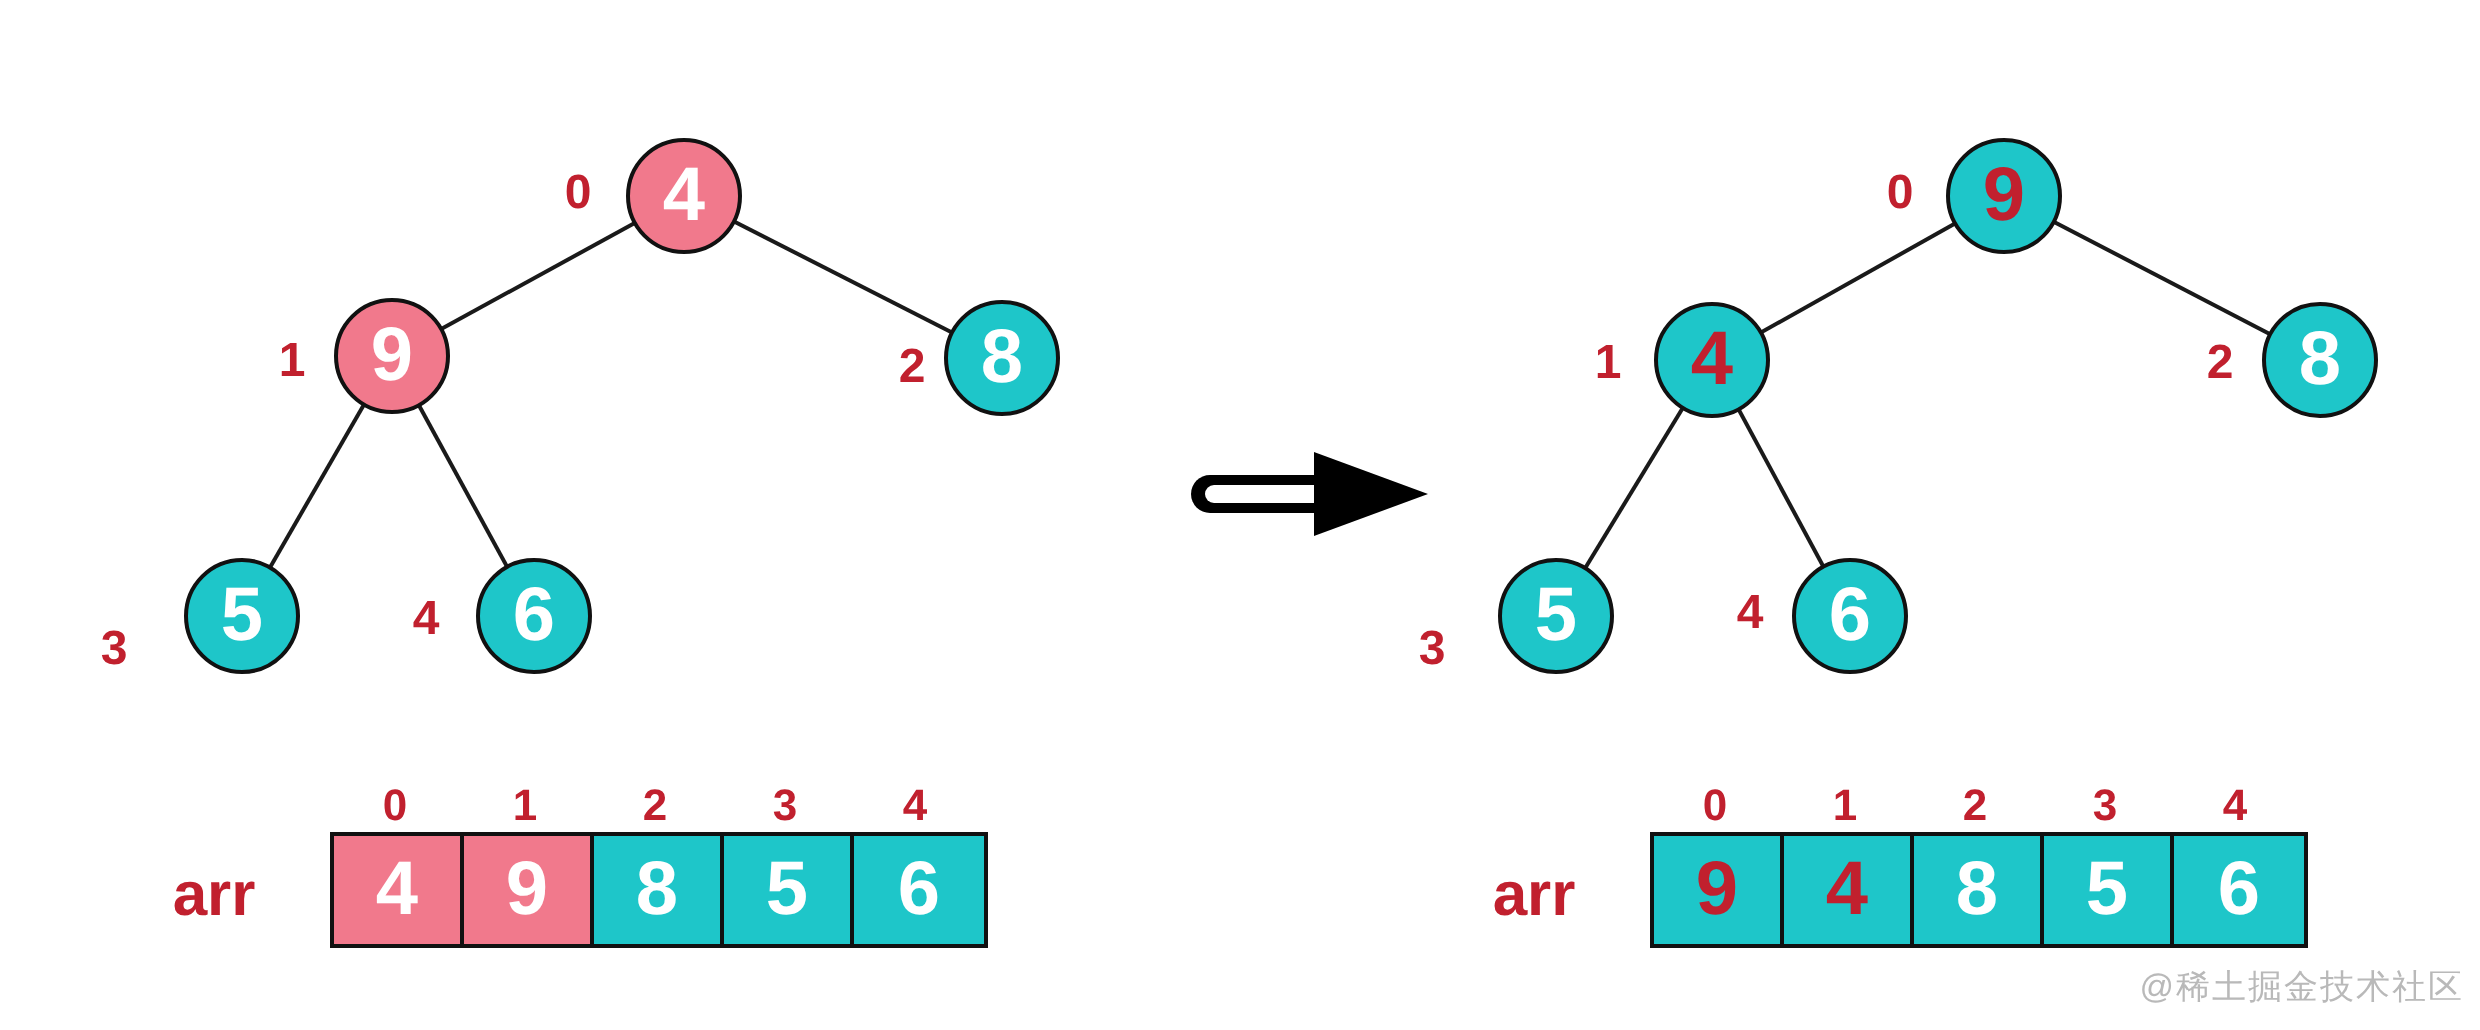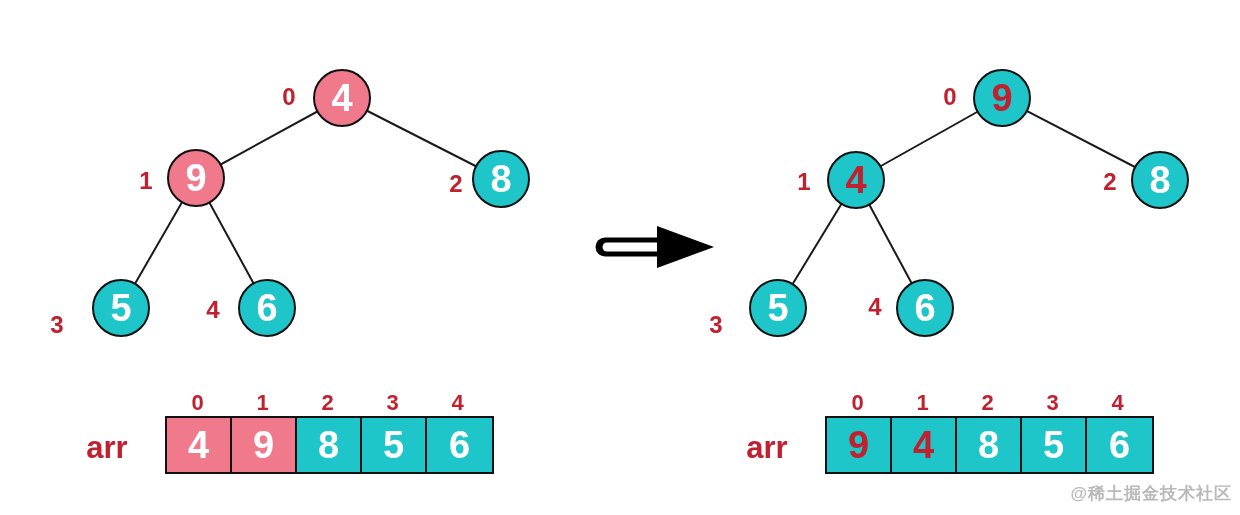--- a/index.html
+++ b/index.html
@@ -44,21 +44,21 @@
     box-sizing:border-box;width:65px;height:54px;
     display:flex;align-items:center;justify-content:center;
     font-weight:bold;font-size:38px;color:#ffffff;line-height:1;
     border-right:2px solid #111111;
   }
   .cell:last-child{border-right:none;}
   .cell.pink{background:var(--pink);}
   .cell.teal{background:var(--teal);}
   .watermark{
     position:absolute;right:8px;bottom:10px;z-index:3;
-    color:var(--watermark);font-size:17px;letter-spacing:1px;font-weight:bold;
+    color:var(--watermark);font-size:17px;letter-spacing:1px;
   }
 </style>
 </head>
 <body>
 
 <div class="canvas">
 
   <svg class="edges" width="1240" height="515" viewBox="0 0 1240 515">
 
     <line class="edge" x1="342" y1="98" x2="196" y2="178"></line>

